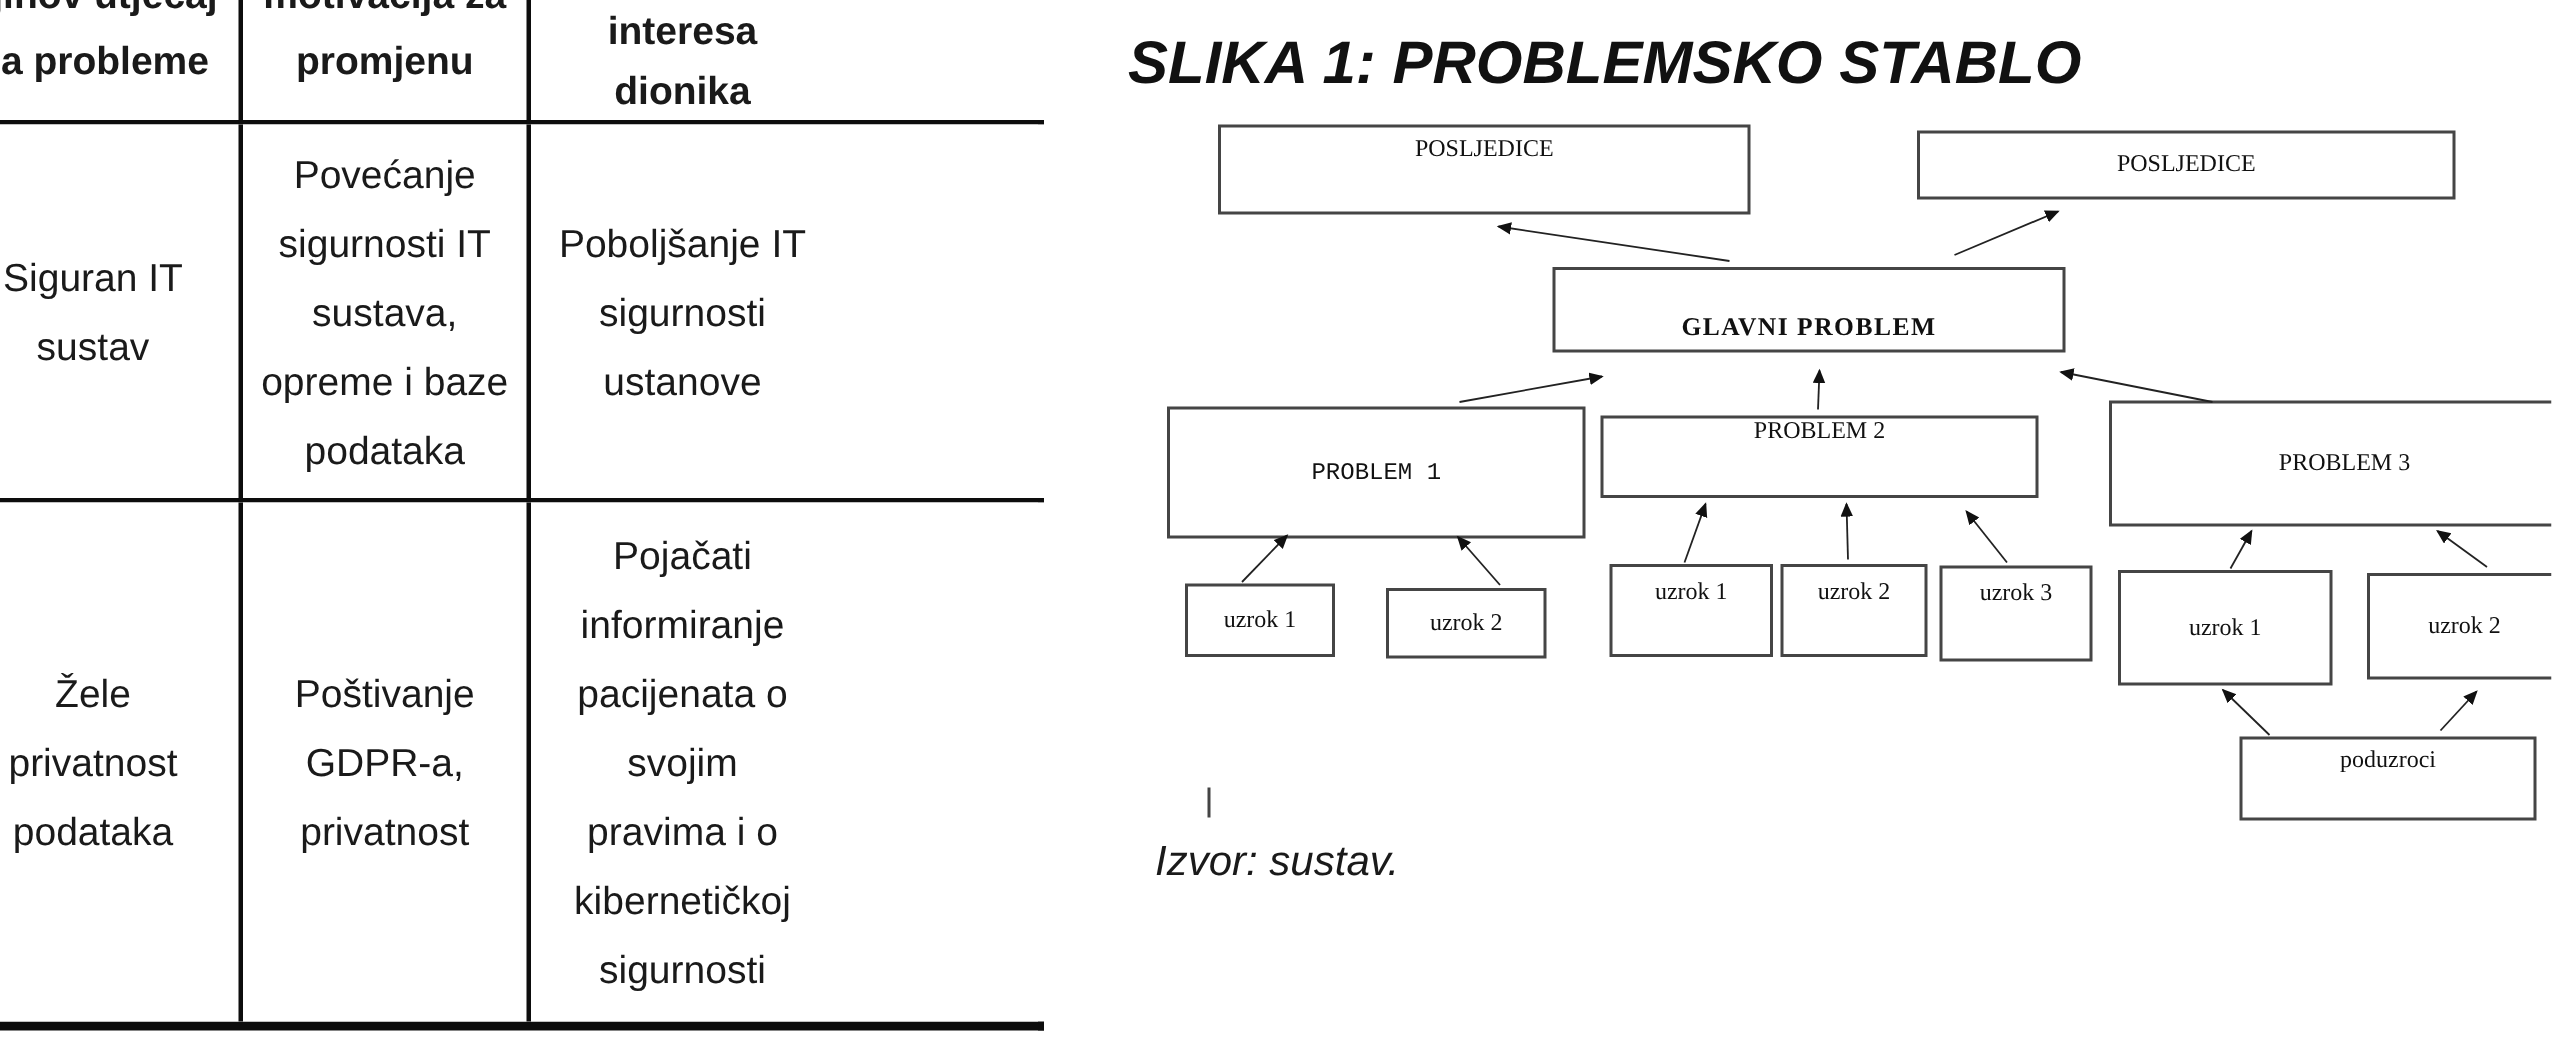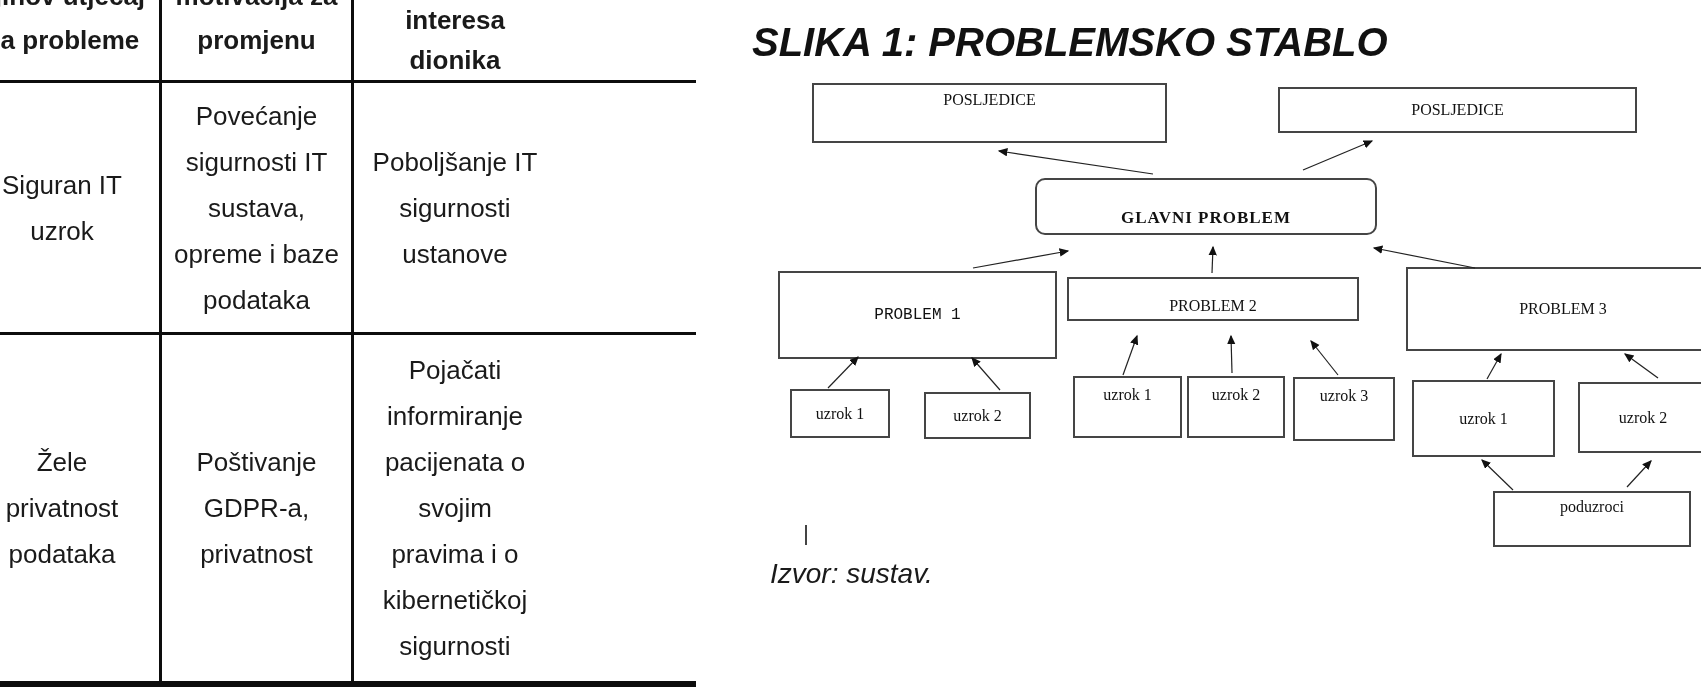--- a/index.html
+++ b/index.html
@@ -37,27 +37,27 @@
   #cursor{
     position:absolute; left:805px; top:525px; width:2px; height:20px; background:#444;
   }
   .node{
     position:absolute; box-sizing:border-box; background:#fff;
     border:2px solid #454545;
     font-family:"Liberation Serif","DejaVu Serif",serif; font-size:16px; color:#111;
     display:flex; justify-content:center; align-items:center; text-align:center;
   }
   .node.top{align-items:flex-start; padding-top:6px;}
-  .node.bottom{align-items:flex-end; padding-bottom:5px;border-radius:10px;}
+  .node.bottom{align-items:flex-end; padding-bottom:5px;}
   .node.bold{font-weight:bold; font-size:17px; letter-spacing:1px;}
   #n-posljedice-left {left:812px;  top:83px;  width:355px; height:60px;}
   #n-posljedice-right{left:1278px; top:87px;  width:359px; height:46px;}
   #n-glavni          {left:1035px; top:178px; width:342px; height:57px;}
   #n-problem1        {left:778px;  top:271px; width:279px; height:88px;font-family:Liberation Mono, monospace;}
-  #n-problem2        {left:1067px; top:277px; width:292px; height:44px; align-items:flex-start; padding-top:18px;text-align:center;}
+  #n-problem2        {left:1067px; top:277px; width:292px; height:55px; align-items:flex-start; padding-top:0;text-align:center;}
   #n-problem3        {left:1406px; top:267px; width:314px; height:84px;}
   #n-p1-uzrok1       {left:790px;  top:389px; width:100px; height:49px;}
   #n-p1-uzrok2       {left:924px;  top:392px; width:107px; height:47px;}
   #n-p2-uzrok1       {left:1073px; top:376px; width:109px; height:62px; align-items:flex-start; padding-top:8px;}
   #n-p2-uzrok2       {left:1187px; top:376px; width:98px;  height:62px; align-items:flex-start; padding-top:8px;}
   #n-p2-uzrok3       {left:1293px; top:377px; width:102px; height:64px; align-items:flex-start; padding-top:8px;}
   #n-p3-uzrok1       {left:1412px; top:380px; width:143px; height:77px;}
   #n-p3-uzrok2       {left:1578px; top:382px; width:130px; height:71px;}
   #n-poduzroci       {left:1493px; top:491px; width:198px; height:56px; align-items:flex-start; padding-top:5px;}
   #arrows{position:absolute; left:0; top:0; pointer-events:none;}
@@ -83,21 +83,21 @@
     </div>
     <div class="cell head c3 rowsep">
       <div class="headblock">
         <div>interesa</div>
         <div>dionika</div>
       </div>
     </div>
 
     <div class="cell c1 colsep rowsep">
       <div class="lines">Siguran IT
-uzrok</div>
+sustav</div>
     </div>
     <div class="cell c2 colsep rowsep">
       <div class="lines">Povećanje
 sigurnosti IT
 sustava,
 opreme i baze
 podataka</div>
     </div>
     <div class="cell c3 rowsep">
       <div class="lines">Poboljšanje IT

